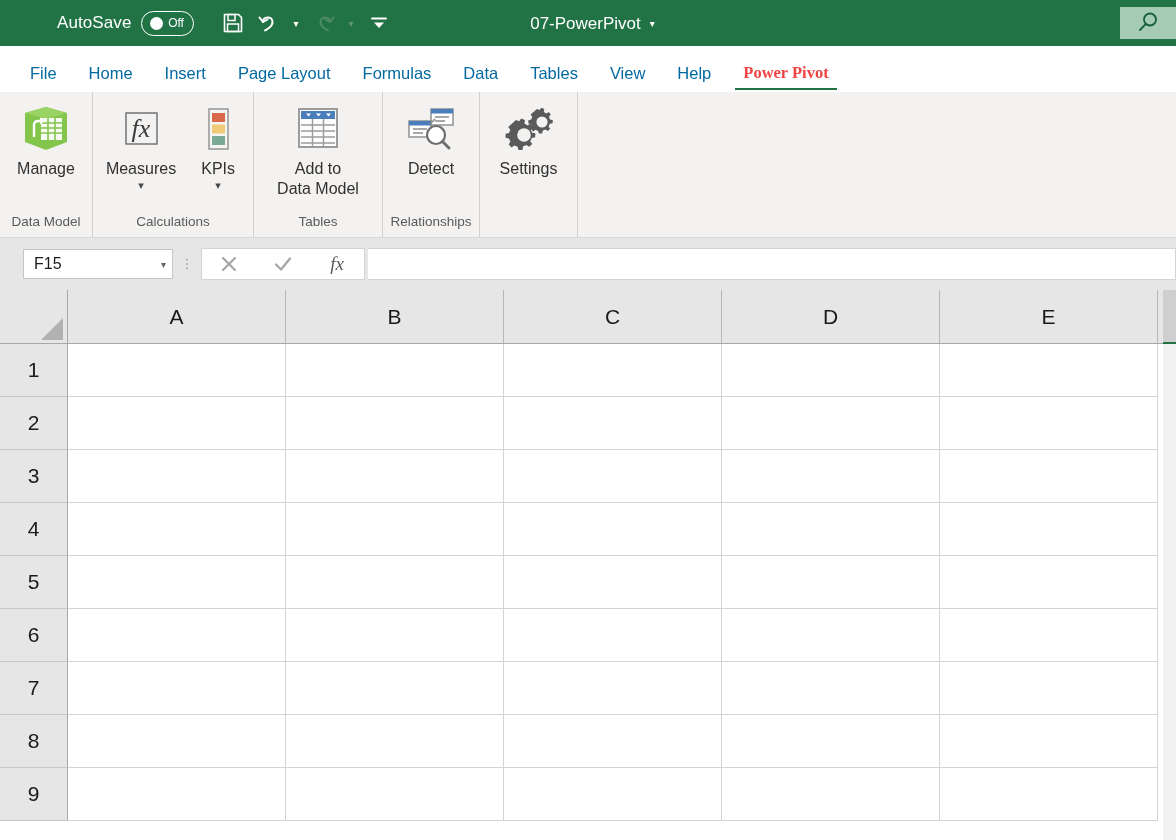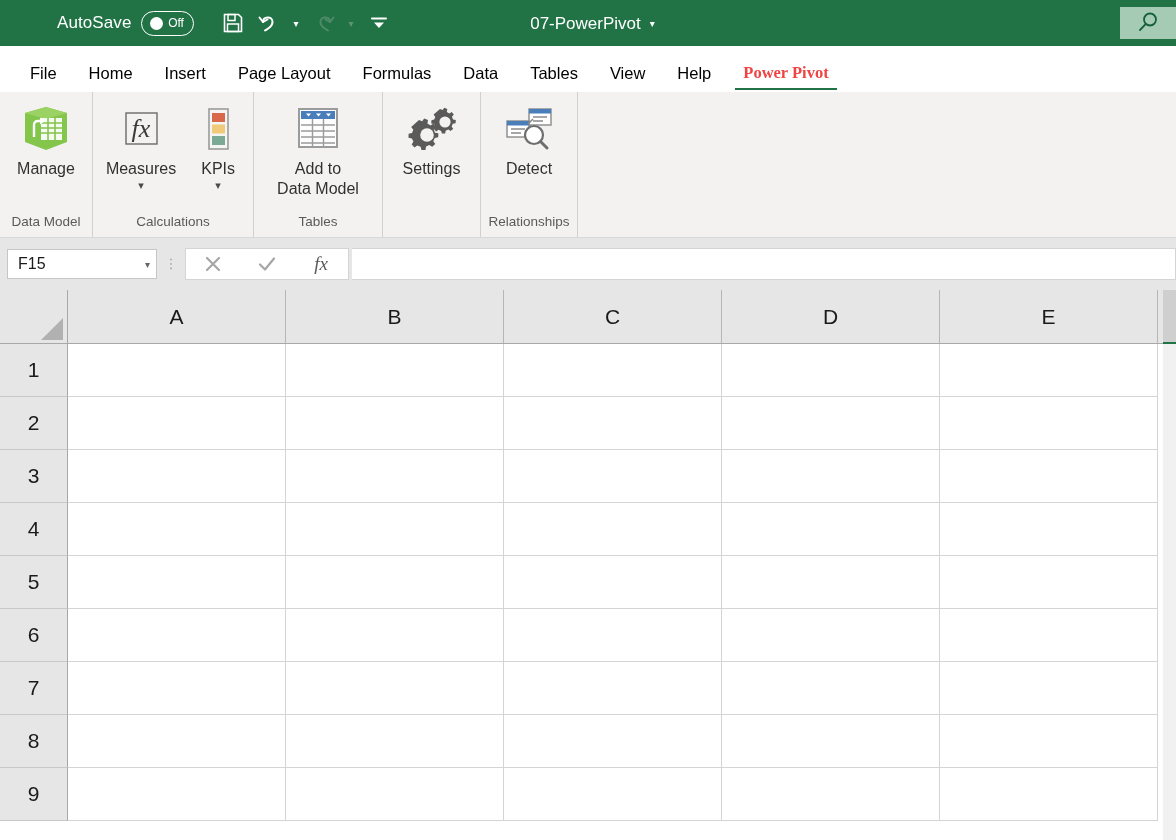--- a/index.html
+++ b/index.html
@@ -68,21 +68,21 @@
   }
 
   
   .tabs {
     height: 46px;
     background: #ffffff;
     display: flex; align-items: flex-end;
     padding-left: 14px;
   }
   .tab {
-    font-size: 16.5px; color: #000000;
+    font-size: 16.5px; color: #0369a1;
     padding: 0 16px 9px 16px;
     position: relative;
     white-space: nowrap;
   }
   .tab.active { color: #ef4444; font-weight: bold; font-family: Liberation Serif, serif; }
   .tab.active::after {
     content: ""; position: absolute;
     left: 8px; right: 8px; bottom: 2px;
     height: 2.5px; background: #217346;
   }
@@ -131,21 +131,21 @@
     background: #e6e6e6;
     display: flex; align-items: center;
     padding: 0 0 0 3px;
   }
   .namebox {
     width: 150px; height: 30px;
     background: #ffffff;
     border: 1px solid #c6c6c6;
     display: flex; align-items: center;
     padding: 0 6px 0 10px;
-    margin-left: 4px;
+    margin-left: 20px;
   }
   .namebox .nm { flex: 1; font-size: 16px; color: #1a1a1a; }
   .namebox .nc { font-size: 10px; color: #666; }
   .fdots {
     width: 28px; text-align: center;
     color: #9b9b9b; font-size: 13px; line-height: 4px;
   }
   .fbtns {
     display: flex; align-items: center;
     height: 32px; background: #ffffff;
@@ -349,39 +349,20 @@
             <path d="M11 21 H45 M11 27 H45 M11 33 H45 M11 39 H45 M22.5 15 V43 M33.5 15 V43" stroke="#9b9b9b" stroke-width="1.4"></path>
           </svg>
         </span>
         <span class="lbl">Add to
 Data Model</span>
       </div>
     </div>
     <div class="rgroup-label">Tables</div>
   </div>
 
-  <div class="rgroup nolabel" style="width:98px">
-    <div class="rgroup-items">
-      <div class="rbtn">
-        <span class="ico">
-          <svg width="54" height="48" viewBox="0 0 54 48">
-            <g fill="#5a5a5a">
-              <path d="M35 4 l2.6 1 1.6-2.3 3.1 1.4 -.5 2.8 2.6 1.6 2.3-1.6 2.1 2.6 -1.8 2.2 1 2.8 2.8 .4 -.2 3.3 -2.8 .6 -1.2 2.7 1.6 2.3 -2.5 2.2 -2.4-1.5 -2.7 1.2 -.4 2.8 -3.3 .1 -.7-2.7 -2.7-1.1 -2.3 1.7 -2.3-2.4 1.4-2.5 -1.2-2.6 -2.8-.5 .1-3.3 2.8-.6 1.1-2.7 -1.7-2.3z"></path>
-              <circle cx="40" cy="17" r="5.6" fill="#f3f2f1"></circle>
-              <path d="M18 19 l3.2 1.2 2-2.8 3.8 1.7 -.6 3.4 3.2 2 2.8-2 2.6 3.2 -2.2 2.7 1.2 3.4 3.4 .5 -.2 4 -3.4 .7 -1.5 3.3 2 2.8 -3.1 2.7 -2.9-1.8 -3.3 1.5 -.5 3.4 -4 .1 -.9-3.3 -3.3-1.3 -2.8 2.1 -2.8-2.9 1.7-3 -1.5-3.2 -3.4-.6 .1-4 3.4-.7 1.3-3.3 -2.1-2.8z" transform="translate(-4,-4)"></path>
-              <circle cx="22" cy="30" r="6.8" fill="#f3f2f1"></circle>
-            </g>
-          </svg>
-        </span>
-        <span class="lbl">Settings</span>
-      </div>
-    </div>
-    <div class="rgroup-label"></div>
-  </div>
-
   <div class="rgroup" style="width:97px">
     <div class="rgroup-items">
       <div class="rbtn">
         <span class="ico">
           <svg width="58" height="50" viewBox="0 0 58 50">
             <rect x="29" y="5" width="22" height="16" fill="#fff" stroke="#8a8a8a" stroke-width="1.4"></rect>
             <rect x="29" y="5" width="22" height="4.5" fill="#4a7ebb"></rect>
             <path d="M33 13 H47 M33 17 H43" stroke="#8a8a8a" stroke-width="1.6"></path>
             <rect x="7" y="17" width="22" height="16" fill="#fff" stroke="#8a8a8a" stroke-width="1.4"></rect>
             <rect x="7" y="17" width="22" height="4.5" fill="#4a7ebb"></rect>
@@ -389,20 +370,39 @@
             <path d="M28 20 L33 15" stroke="#8a8a8a" stroke-width="1.6"></path>
             <circle cx="34" cy="31" r="9" fill="#fff" stroke="#6e6e6e" stroke-width="2.2"></circle>
             <path d="M40.5 37.5 L47 44" stroke="#6e6e6e" stroke-width="3" stroke-linecap="round"></path>
           </svg>
         </span>
         <span class="lbl">Detect</span>
       </div>
     </div>
     <div class="rgroup-label">Relationships</div>
   </div>
+
+  <div class="rgroup nolabel" style="width:98px">
+    <div class="rgroup-items">
+      <div class="rbtn">
+        <span class="ico">
+          <svg width="54" height="48" viewBox="0 0 54 48">
+            <g fill="#5a5a5a">
+              <path d="M35 4 l2.6 1 1.6-2.3 3.1 1.4 -.5 2.8 2.6 1.6 2.3-1.6 2.1 2.6 -1.8 2.2 1 2.8 2.8 .4 -.2 3.3 -2.8 .6 -1.2 2.7 1.6 2.3 -2.5 2.2 -2.4-1.5 -2.7 1.2 -.4 2.8 -3.3 .1 -.7-2.7 -2.7-1.1 -2.3 1.7 -2.3-2.4 1.4-2.5 -1.2-2.6 -2.8-.5 .1-3.3 2.8-.6 1.1-2.7 -1.7-2.3z"></path>
+              <circle cx="40" cy="17" r="5.6" fill="#f3f2f1"></circle>
+              <path d="M18 19 l3.2 1.2 2-2.8 3.8 1.7 -.6 3.4 3.2 2 2.8-2 2.6 3.2 -2.2 2.7 1.2 3.4 3.4 .5 -.2 4 -3.4 .7 -1.5 3.3 2 2.8 -3.1 2.7 -2.9-1.8 -3.3 1.5 -.5 3.4 -4 .1 -.9-3.3 -3.3-1.3 -2.8 2.1 -2.8-2.9 1.7-3 -1.5-3.2 -3.4-.6 .1-4 3.4-.7 1.3-3.3 -2.1-2.8z" transform="translate(-4,-4)"></path>
+              <circle cx="22" cy="30" r="6.8" fill="#f3f2f1"></circle>
+            </g>
+          </svg>
+        </span>
+        <span class="lbl">Settings</span>
+      </div>
+    </div>
+    <div class="rgroup-label"></div>
+  </div>
 </div>
 
 <div class="fbar">
   <div class="namebox">
     <span class="nm">F15</span>
     <span class="nc">▾</span>
   </div>
   <div class="fdots">⋮</div>
   <div class="fbtns">
     <div class="fbtn">

